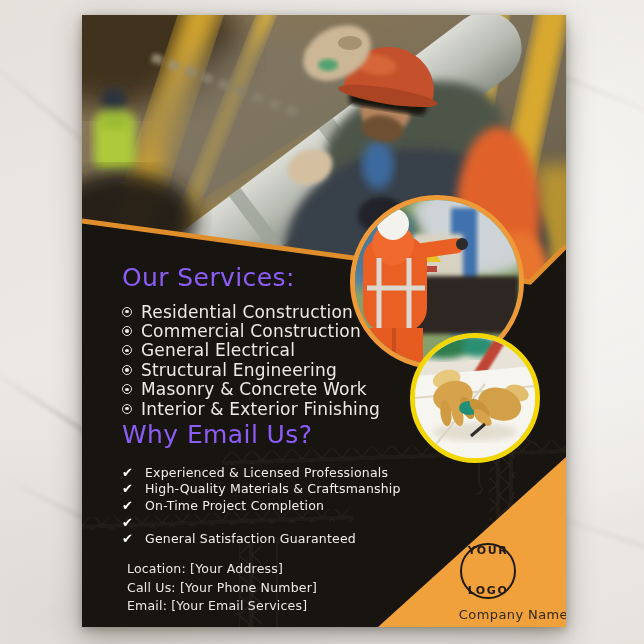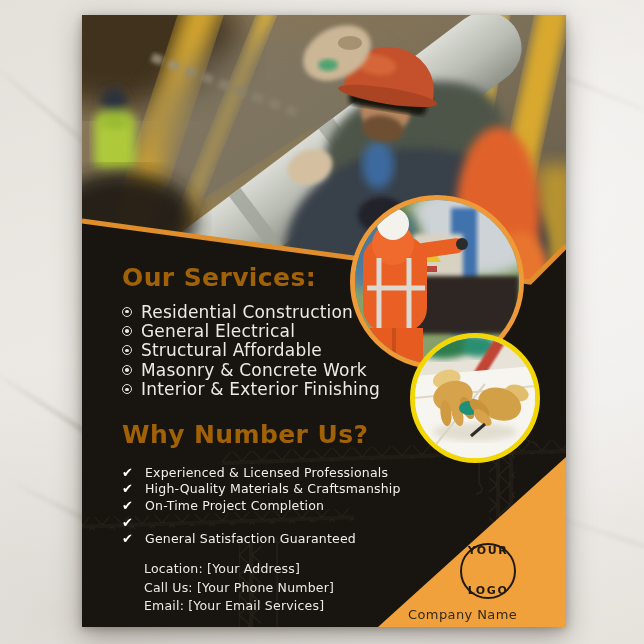--- a/index.html
+++ b/index.html
@@ -22,39 +22,39 @@
 
   .photo{position:absolute;left:0;top:0;width:484px;height:300px;overflow:hidden;z-index:1;}
   .overlay{position:absolute;left:0;top:0;width:484px;height:612px;z-index:2;}
 
   .circle{position:absolute;border-radius:50%;overflow:hidden;}
   .c1{left:268px;top:180px;width:174px;height:174px;border:5px solid #ef9a38;z-index:3;background:#6d8b5e;}
   .c2{left:328px;top:318px;width:130px;height:130px;border:5px solid #f2d704;z-index:4;background:#f1eee6;}
   .circle svg{display:block;width:100%;height:100%;}
 
   .content{position:absolute;left:0;top:0;width:484px;height:612px;z-index:6;color:#e9e7e4;}
-  .h-orange{position:absolute;left:40px;margin:0;font-size:25px;font-weight:bold;color:#a16207;letter-spacing:.4px;}
+  .h-orange{position:absolute;left:40px;margin:0;font-size:25px;font-weight:normal;color:#8b5cf6;letter-spacing:.4px;}
   .h-services{top:248px;}
   .h-why{top:405px;}
   .list{position:absolute;left:40px;margin:0;padding:0;list-style:none;}
   .svc-list{top:287px;}
   .svc-list li{display:flex;align-items:center;height:19.4px;font-size:17px;letter-spacing:.2px;color:#eceae6;}
   .ring{position:relative;width:10px;height:10px;border:1.4px solid #e6e4e0;border-radius:50%;margin-right:9px;flex:0 0 auto;}
   .ring .dot{position:absolute;left:50%;top:50%;width:3.4px;height:3.4px;margin:-1.7px 0 0 -1.7px;background:#e6e4e0;border-radius:50%;}
   .chk-list{top:449px;}
   .chk-list li{display:flex;align-items:center;height:16.6px;font-size:12.5px;letter-spacing:.2px;color:#f2f0ec;}
   .chk{width:15px;margin-right:8px;font-size:13px;font-weight:bold;color:#ffffff;flex:0 0 auto;line-height:1;}
-  .contact{position:absolute;left:62px;top:545px;font-size:12.5px;line-height:18.5px;letter-spacing:.2px;color:#eceae6;}
+  .contact{position:absolute;left:45px;top:545px;font-size:12.5px;line-height:18.5px;letter-spacing:.2px;color:#eceae6;}
 
   .triangle{position:absolute;left:296px;top:442px;width:188px;height:170px;z-index:5;
             background:#f1a13b;clip-path:polygon(100% 0, 100% 100%, 0 100%);}
   .logo-circle{position:absolute;left:82px;top:86px;width:56px;height:56px;border:2.6px solid #20190f;border-radius:50%;
                display:flex;flex-direction:column;align-items:center;justify-content:space-between;}
   .logo-circle span{font-size:11px;font-weight:bold;letter-spacing:1.6px;line-height:12.5px;color:#20190f;}
-  .company{position:absolute;left:30px;top:150px;width:160px;text-align:left;font-size:13px;color:#33291a;letter-spacing:.4px;}
+  .company{position:absolute;left:30px;top:150px;width:160px;text-align:right;font-size:13px;color:#33291a;letter-spacing:.4px;}
 </style>
 </head>
 <body>
 
 <div class="stage">
   <div class="vein v1"></div>
   <div class="vein v2"></div>
   <div class="vein v3"></div>
   <div class="vein v4"></div>
   <div class="vein v5"></div>
@@ -249,43 +249,49 @@
         <li>
             <span class="ring">
               <span class="dot"></span>
             </span>
             <span>Residential Construction</span>
           </li>
         <li>
             <span class="ring">
               <span class="dot"></span>
             </span>
+            <span>Commercial Construction</span>
+          </li>
+        <li>
+            <span class="ring">
+              <span class="dot"></span>
+            </span>
             <span>General Electrical</span>
           </li>
         <li>
             <span class="ring">
               <span class="dot"></span>
             </span>
-            <span>Structural Affordable</span>
+            <span>Structural Engineering</span>
           </li>
         <li>
             <span class="ring">
               <span class="dot"></span>
             </span>
             <span>Masonry &amp; Concrete Work</span>
           </li>
         <li>
             <span class="ring">
               <span class="dot"></span>
             </span>
             <span>Interior &amp; Exterior Finishing</span>
           </li>
       </ul>
 
-      <h1 class="h-orange h-why">Why Number Us?</h1>
+      <h1 class="h-orange h-why">Why Email Us?</h1>
       <ul class="list chk-list">
         <li>
             <span class="chk">✔</span>
             <span>Experienced &amp; Licensed Professionals</span>
           </li>
         <li>
             <span class="chk">✔</span>
             <span>High-Quality Materials &amp; Craftsmanship</span>
           </li>
         <li>

